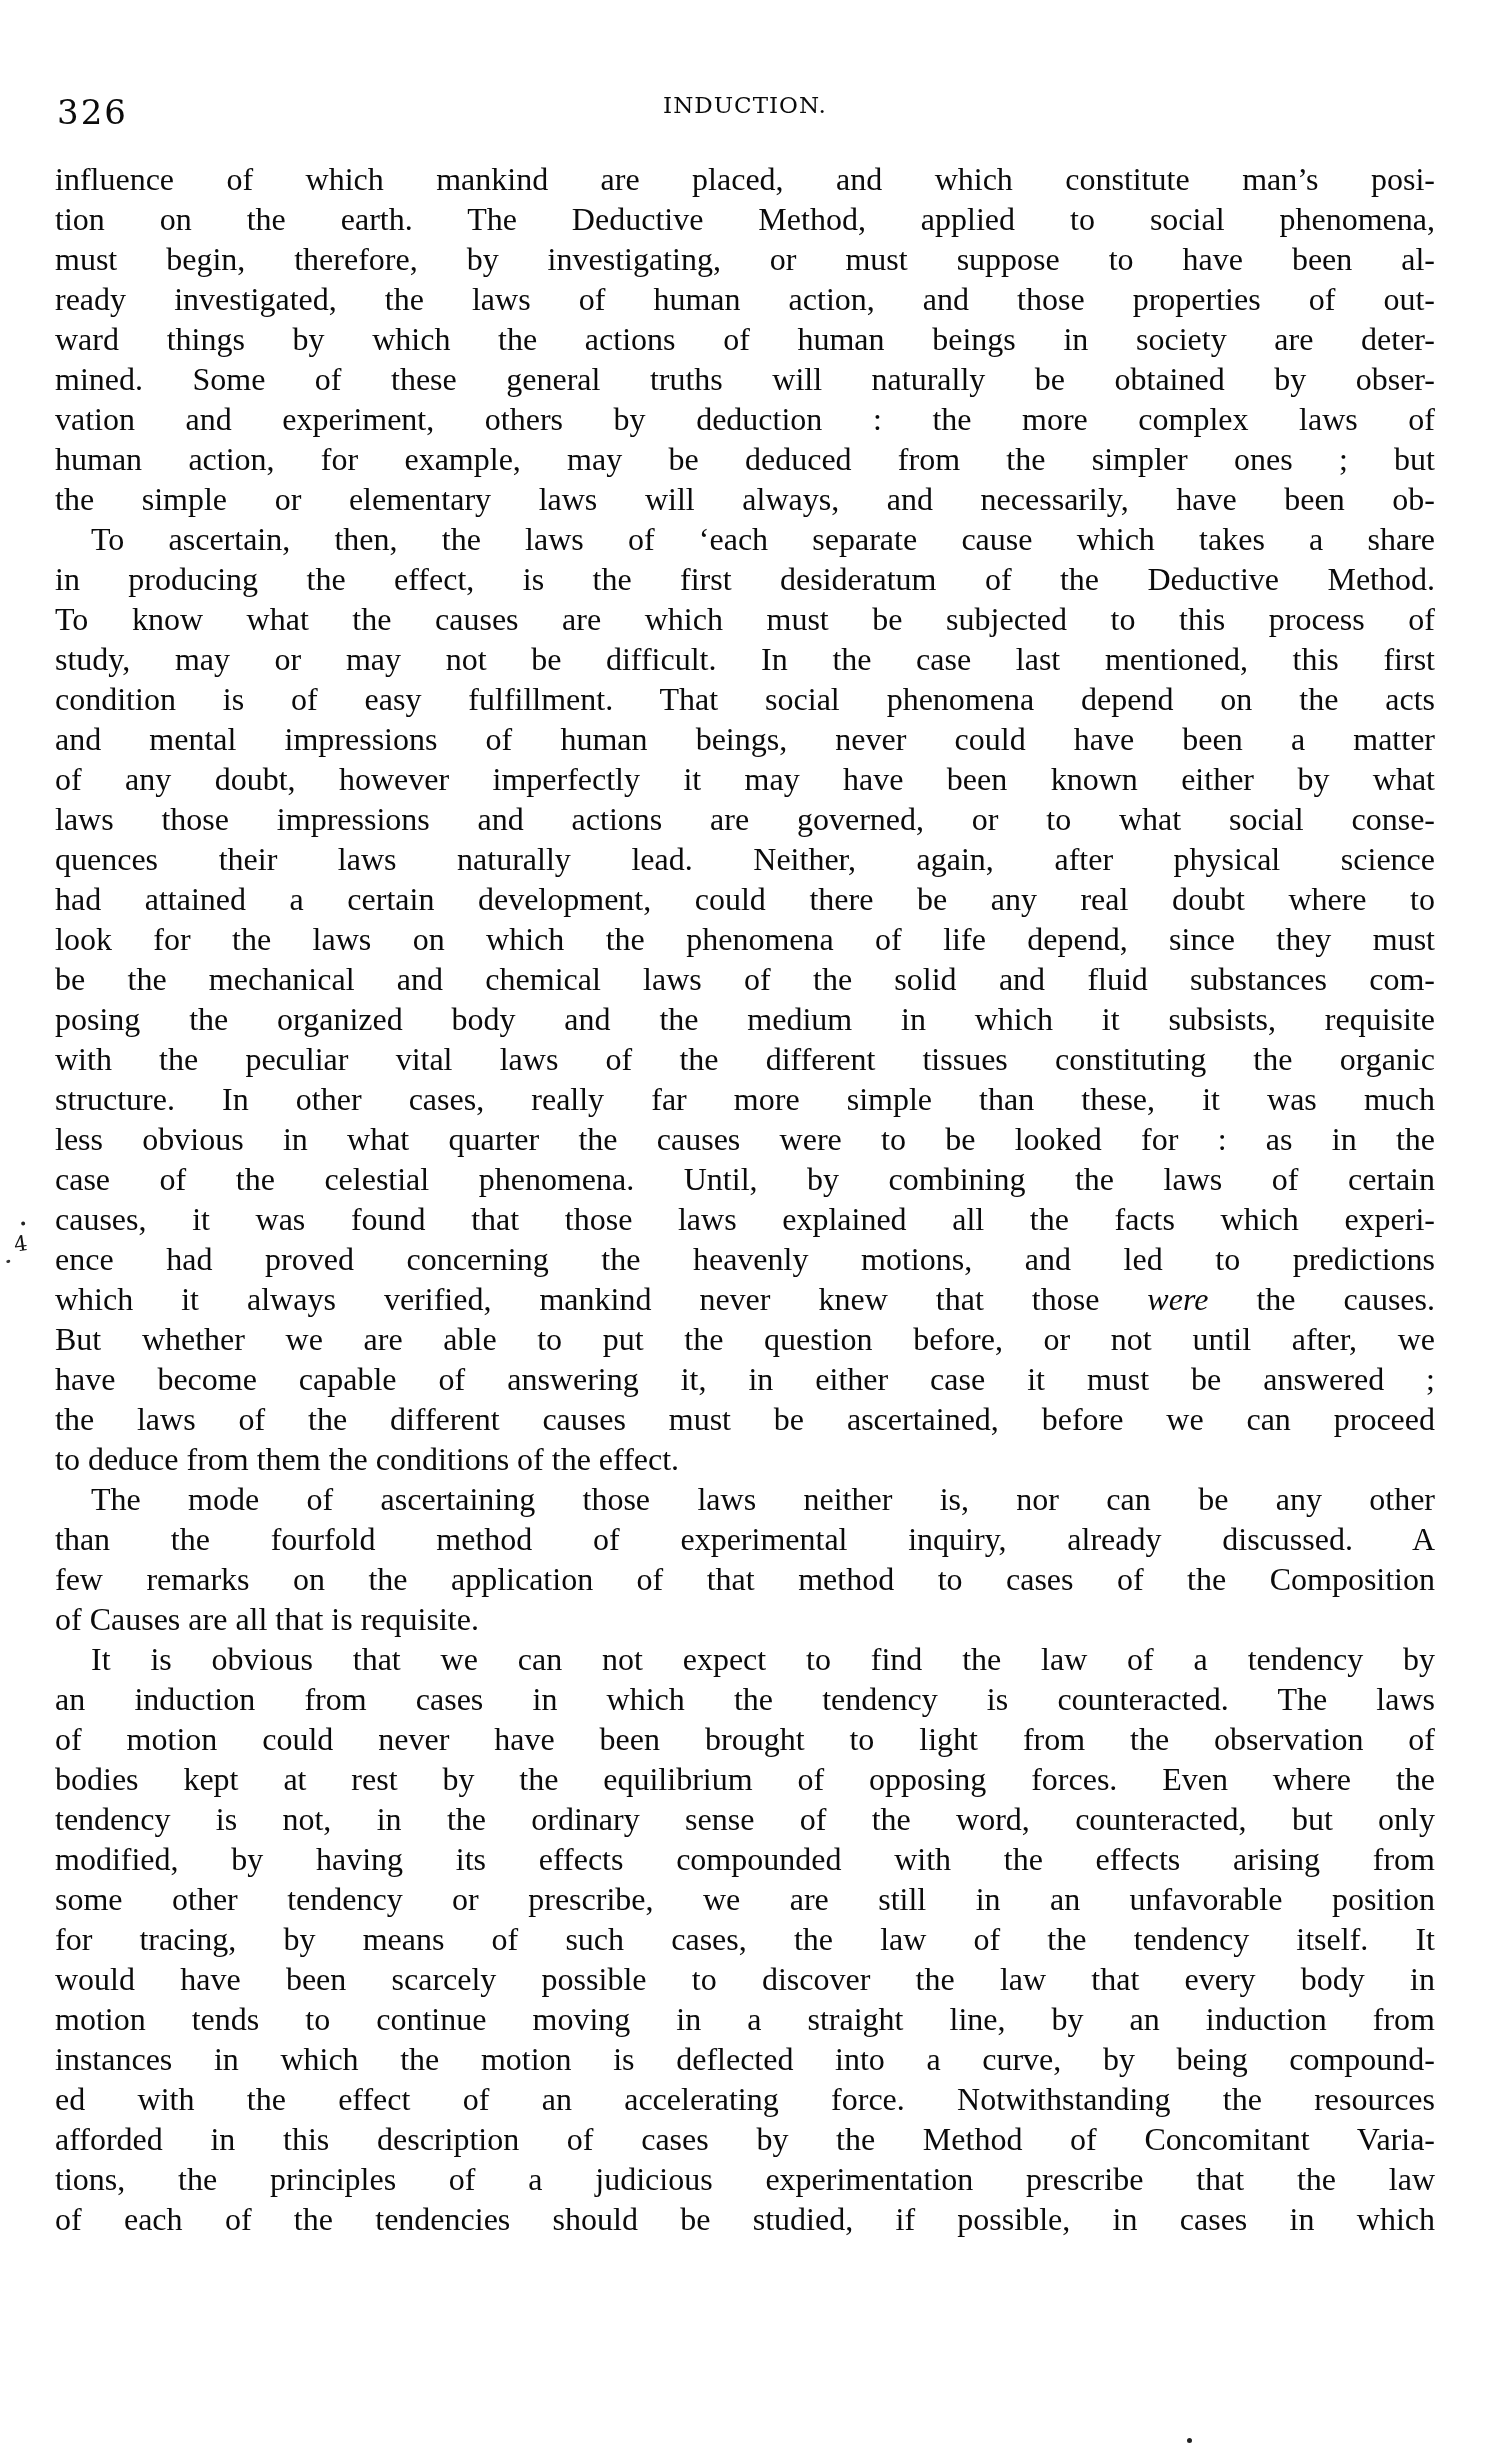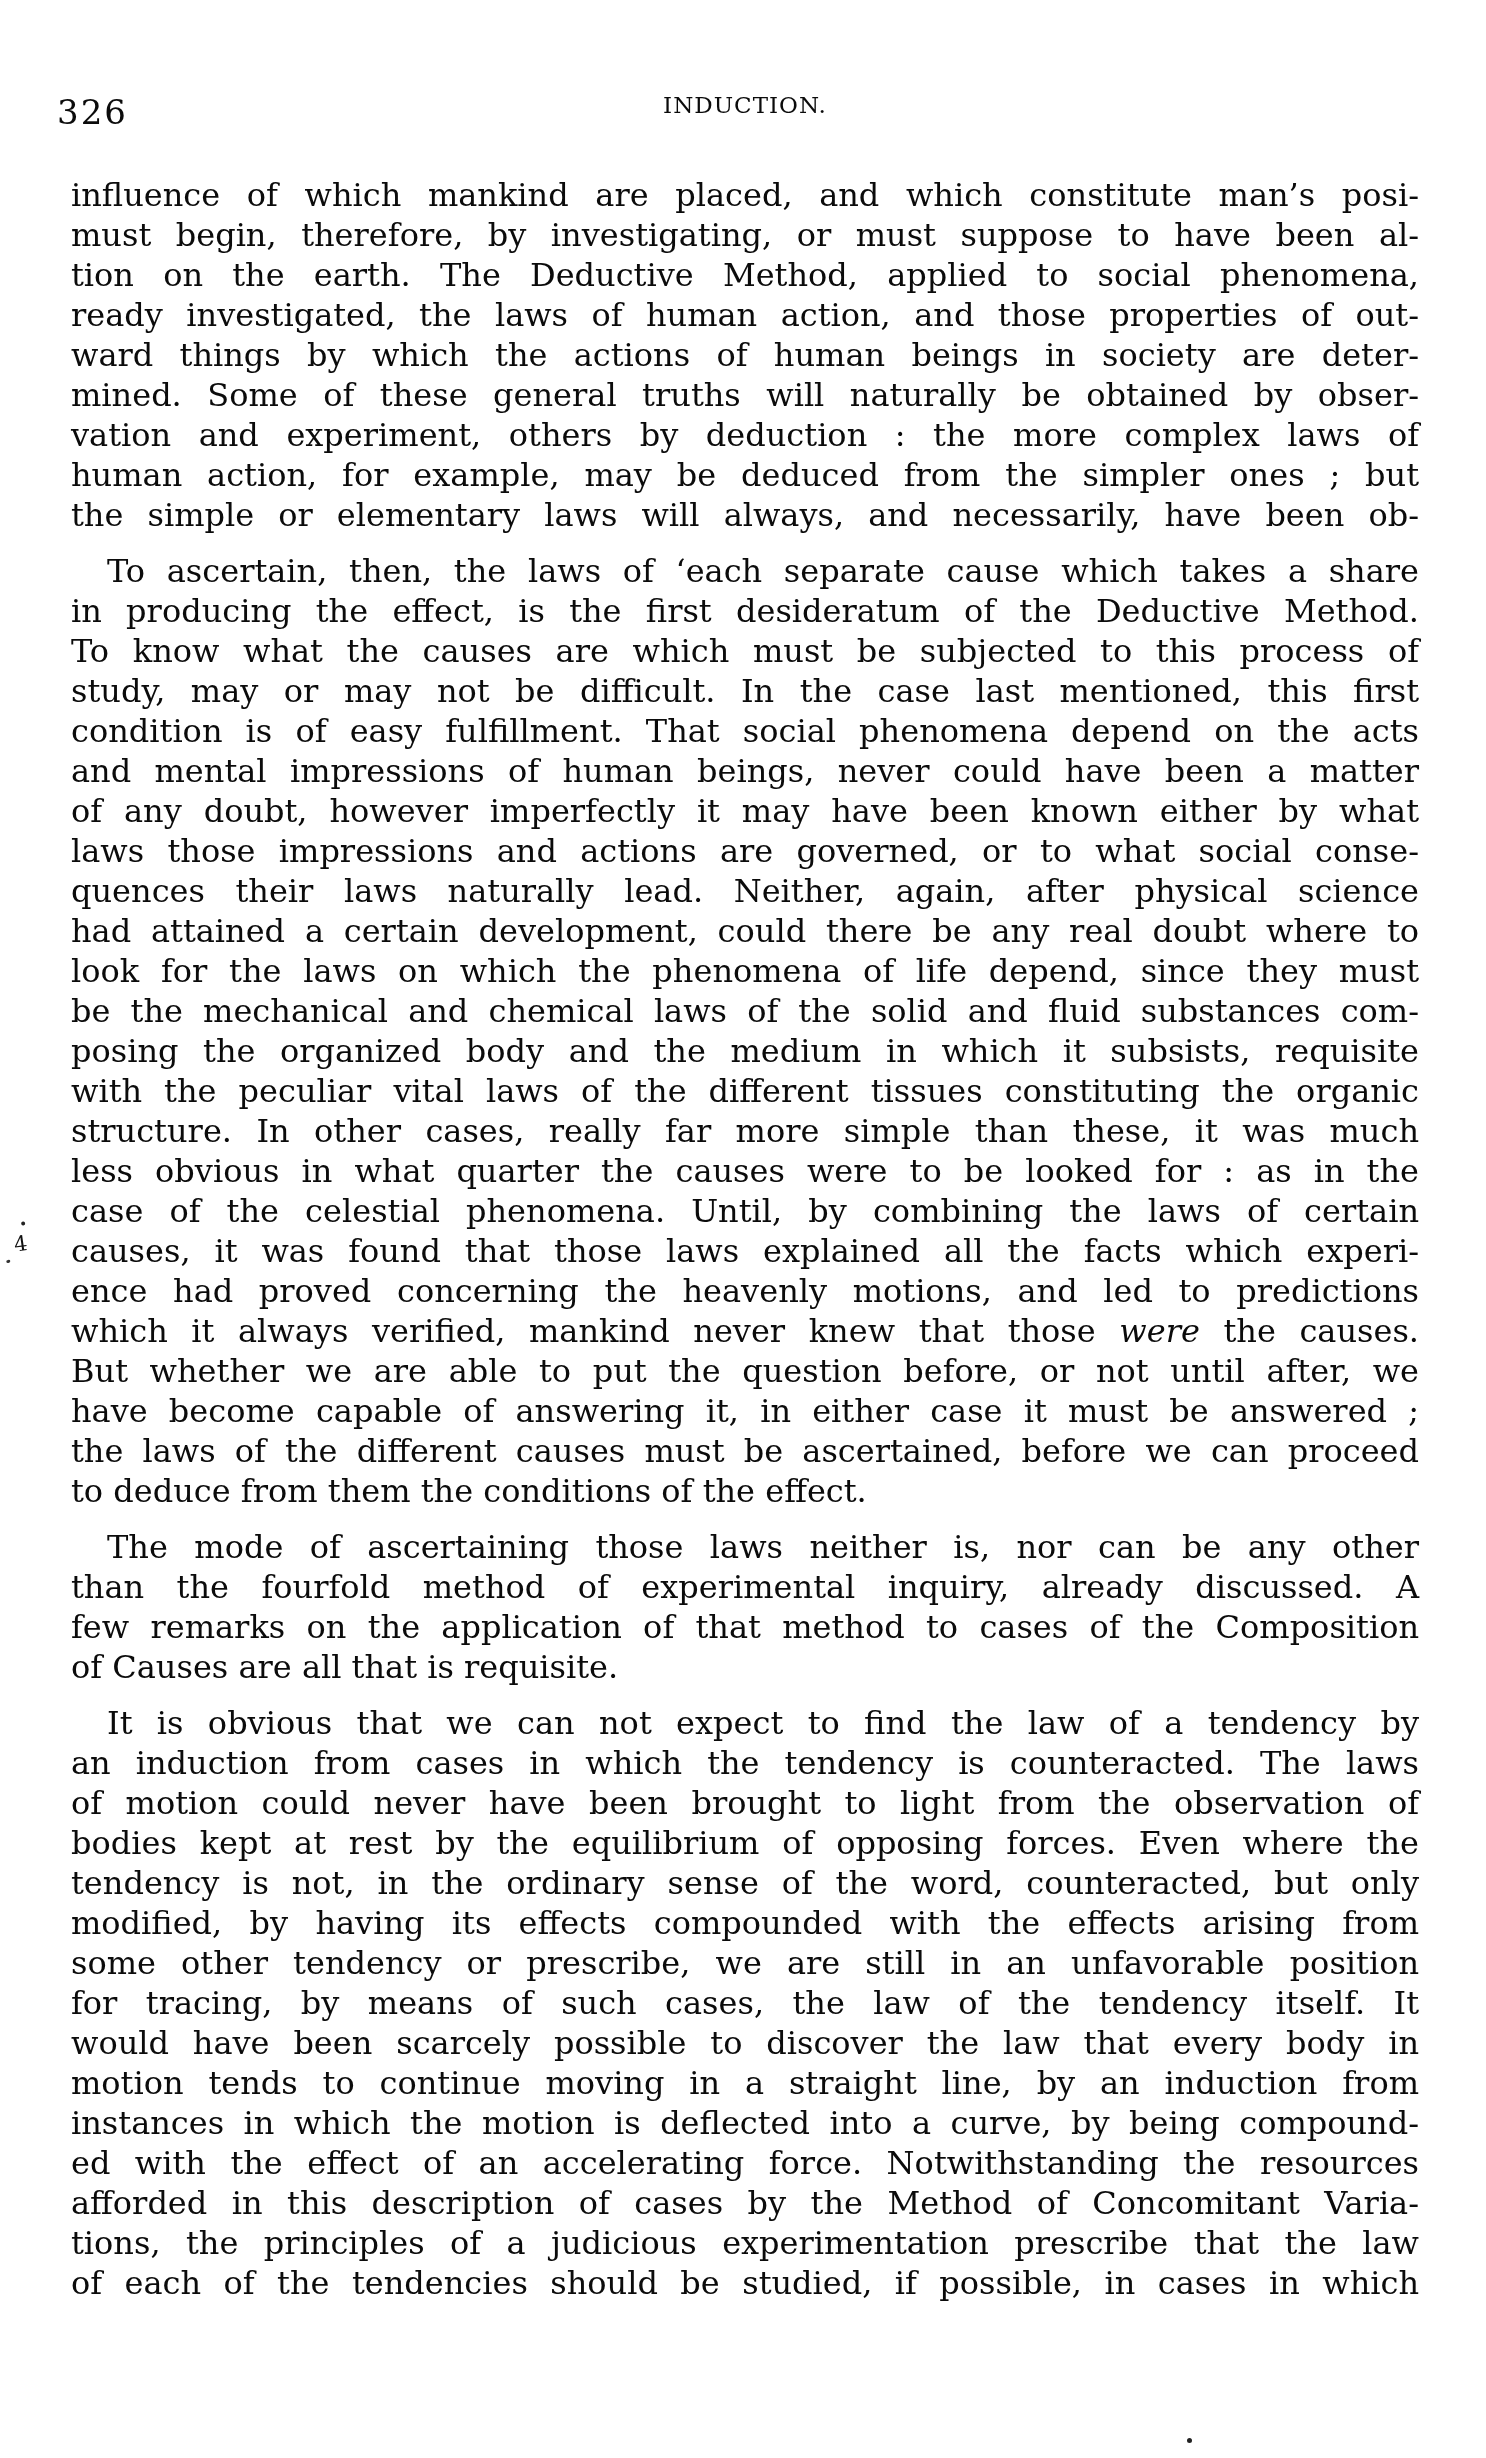--- a/index.html
+++ b/index.html
@@ -34,21 +34,21 @@
     text-align: center;
     font-size: 23px;
     letter-spacing: 1px;
   }
   .text-block {
     position: absolute;
     top: 159px;
     left: 55px;
     width: 1380px;
   }
-  .para { margin: 16px; padding: 0; }
+  .para { margin: 0; padding: 0; font-family: Liberation Serif, serif; }
   .line {
     display: block;
     font-size: 32px;
     line-height: 40px;
     text-align: justify;
     text-align-last: justify;
     white-space: normal;
   }
   .line.last { text-align-last: left; }
   .line.indent { padding-left: 36px; }
@@ -88,22 +88,22 @@
 
 <div class="page">
   <header class="page-header">
     <span class="page-number">326</span>
     <span class="running-head">INDUCTION.</span>
   </header>
 
   <main class="text-block" id="text-block">
       <p class="para">
         <span class="line">influence of which mankind are placed, and which constitute man’s posi-</span>
+        <span class="line">tion on the earth.  The Deductive Method, applied to social phenomena,</span>
         <span class="line">must begin, therefore, by investigating, or must suppose to have been al-</span>
-        <span class="line">tion on the earth.  The Deductive Method, applied to social phenomena,</span>
         <span class="line">ready investigated, the laws of human action, and those properties of out-</span>
         <span class="line">ward things by which the actions of human beings in society are deter-</span>
         <span class="line">mined.  Some of these general truths will naturally be obtained by obser-</span>
         <span class="line">vation and experiment, others by deduction : the more complex laws of</span>
         <span class="line">human action, for example, may be deduced from the simpler ones ; but</span>
         <span class="line">the simple or elementary laws will always, and necessarily, have been ob-</span>
       </p>
       <p class="para">
         <span class="line indent">To ascertain, then, the laws of ‘each separate cause which takes a share</span>
         <span class="line">in producing the effect, is the first desideratum of the Deductive Method.</span>

